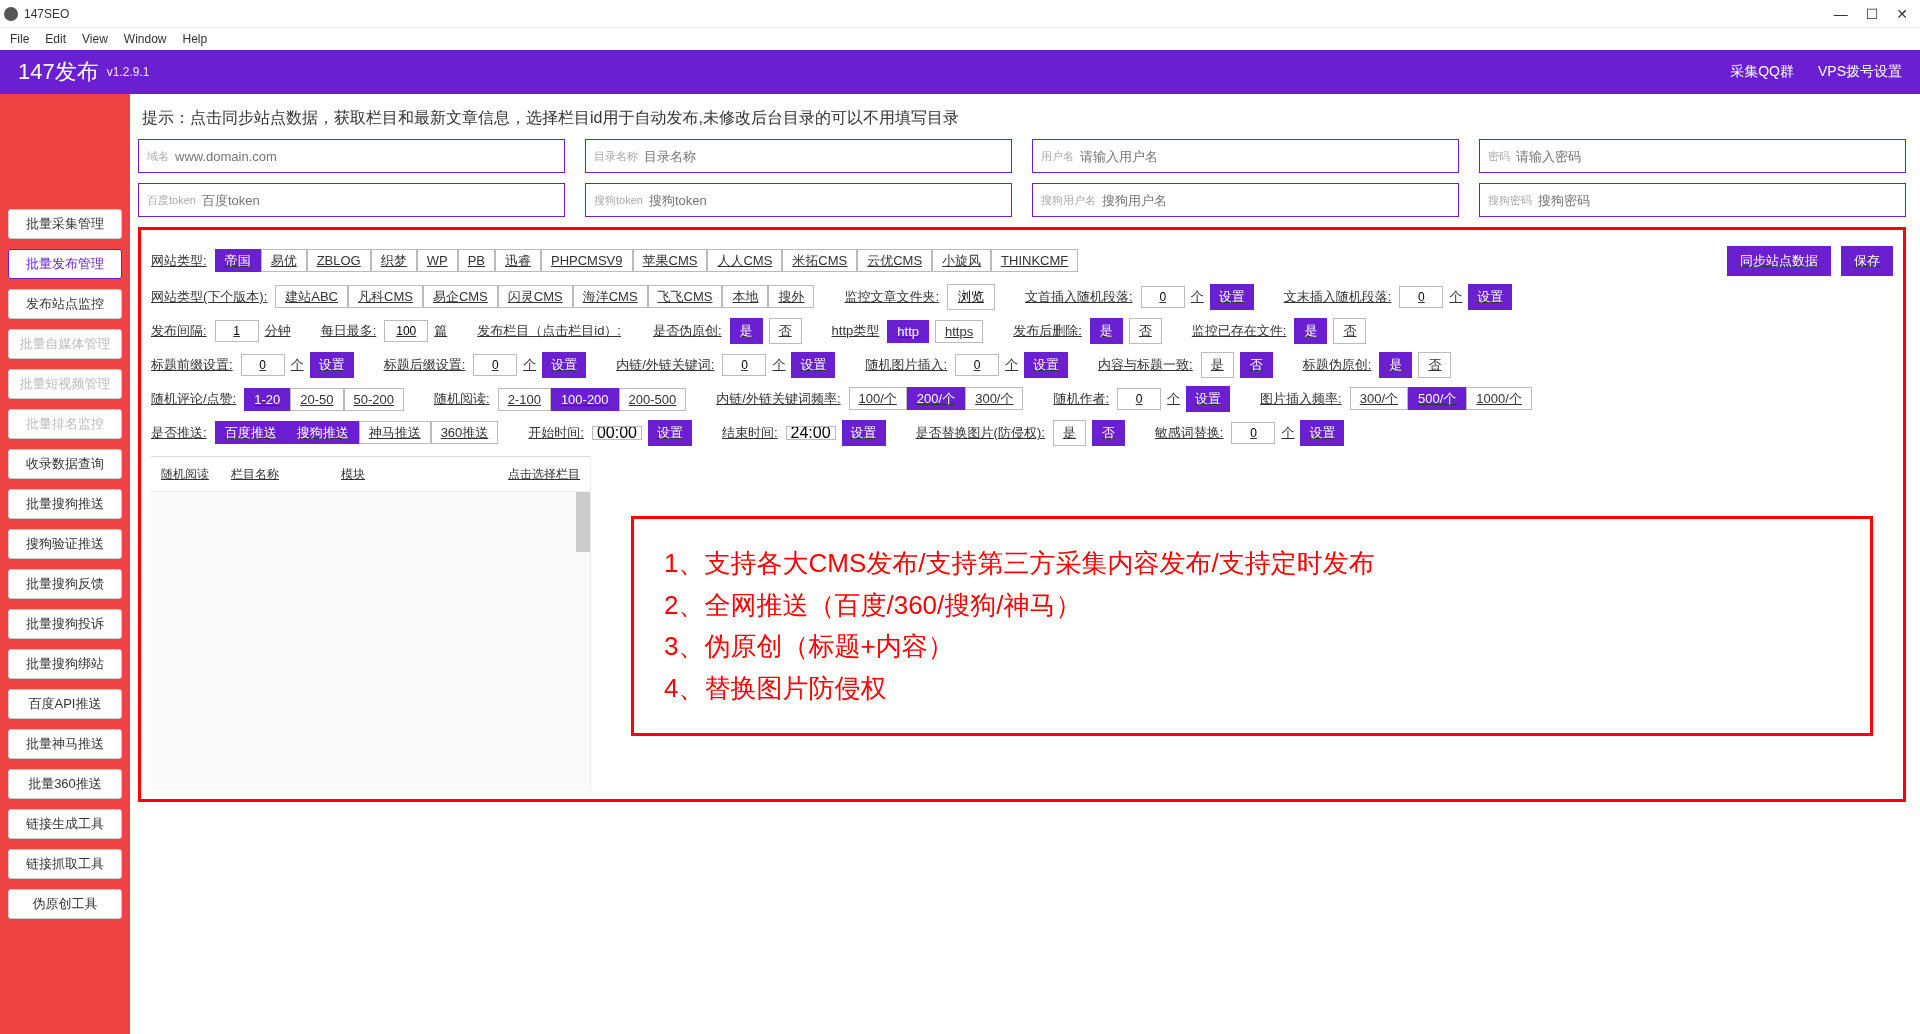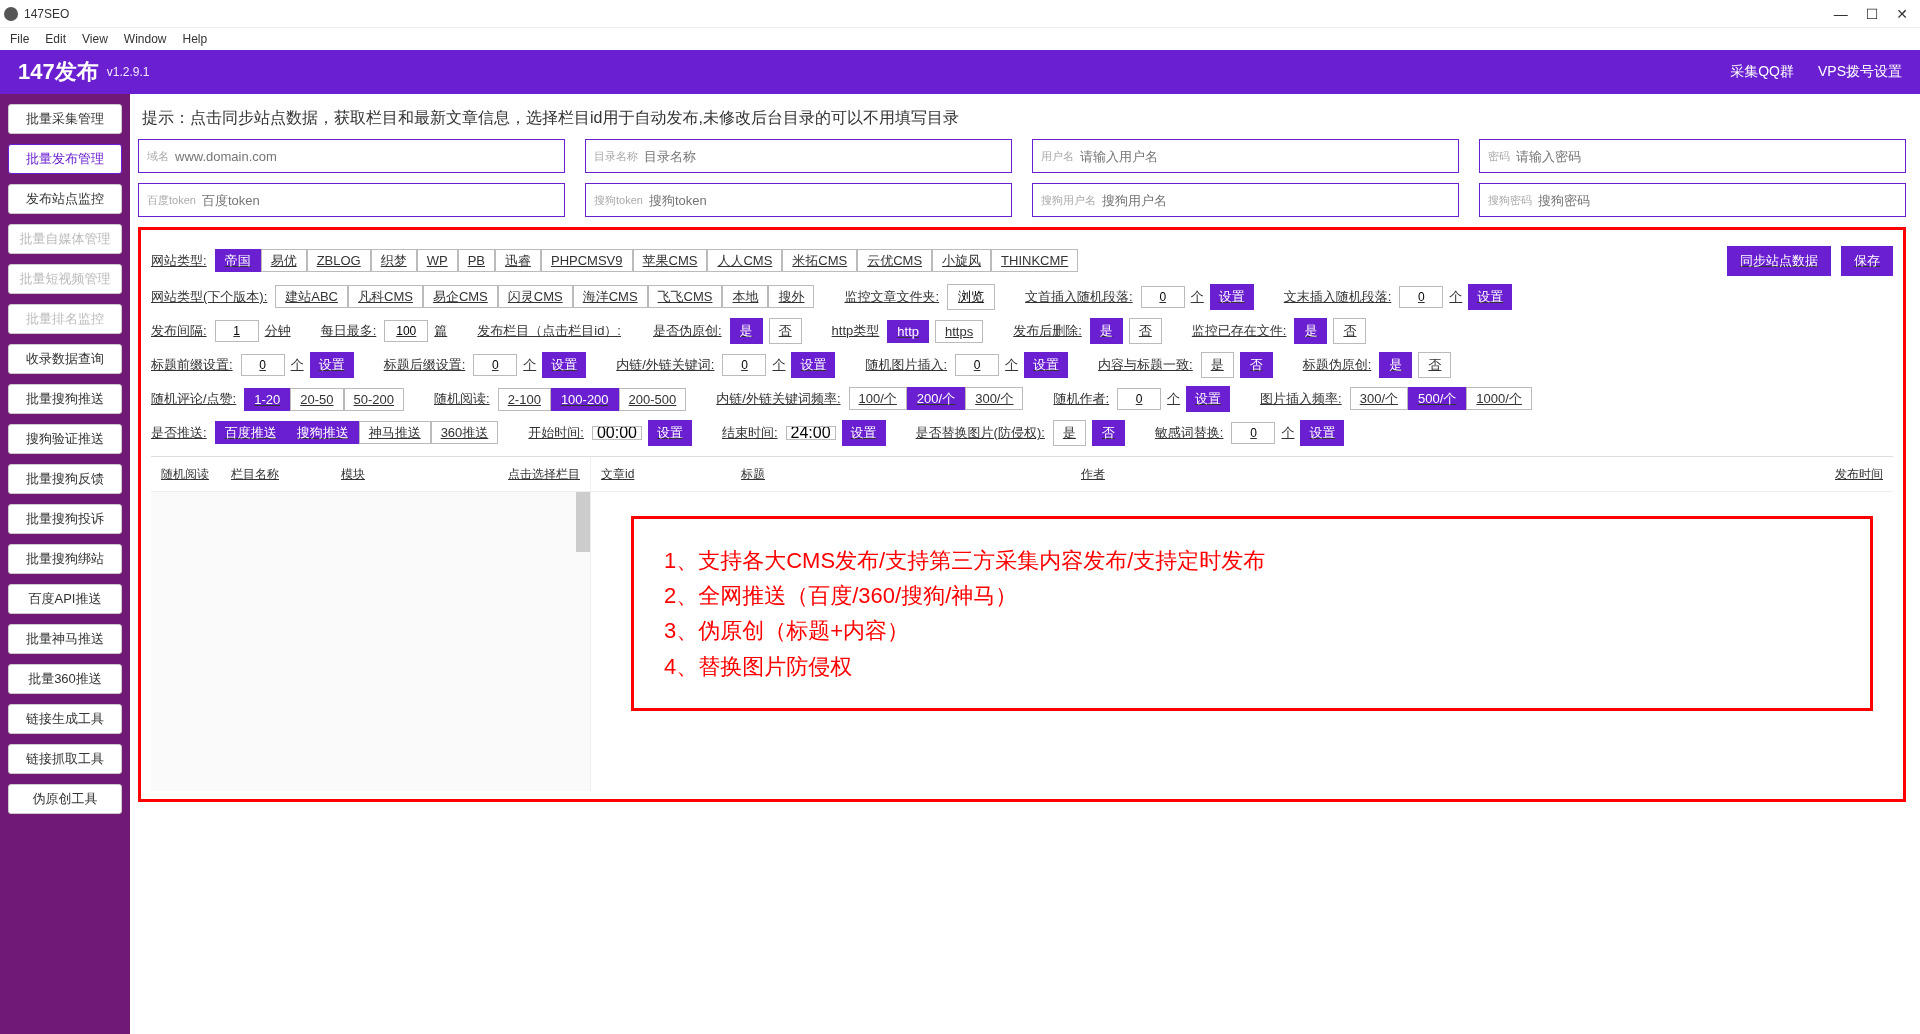--- a/index.html
+++ b/index.html
@@ -5,26 +5,26 @@
 * { margin: 0; padding: 0; box-sizing: border-box; font-family: "Microsoft YaHei", Arial, sans-serif; }
 body { background: #fff; font-size: 12px; color: #333; overflow: hidden; }
 .titlebar { height: 28px; display: flex; align-items: center; padding: 0 4px; background: #fff; border-bottom: 1px solid #eee; }
 .titlebar .app-icon { width: 14px; height: 14px; border-radius: 50%; background: #555; margin-right: 6px; }
 .titlebar .app-title { font-size: 12px; flex: 1; }
 .win-btns { display: flex; gap: 18px; padding-right: 8px; font-size: 14px; }
 .win-btns span { cursor: pointer; }
 .menubar { height: 22px; display: flex; align-items: center; gap: 4px; padding: 0 4px; font-size: 12px; background: #fff; }
 .menubar span { padding: 2px 6px; cursor: pointer; }
 .header { background: #6a1fd0; color: #fff; height: 44px; display: flex; align-items: center; padding: 0 18px; }
-.header .brand { font-size: 22px; font-weight: 700; }
+.header .brand { font-size: 22px; font-weight: 400; }
 .header .ver { font-size: 12px; margin-left: 8px; opacity: .9; }
 .header .spacer { flex: 1; }
 .header .hlink { color: #fff; margin-left: 24px; font-size: 14px; cursor: pointer; }
 .layout { display: flex; height: calc(100vh - 94px); }
-.sidebar { width: 130px; padding: 10px 8px; display: flex; flex-direction: column; gap: 10px; background: #701a75; }
+.sidebar { width: 130px; padding: 10px 8px; display: flex; flex-direction: column; gap: 10px; background: #ef4444; justify-content: center; }
 .side-btn { border: 1px solid #ccc; border-radius: 3px; background: #fff; height: 30px; display: flex; align-items: center; justify-content: center; font-size: 13px; cursor: pointer; }
 .side-btn.active { color: #6a1fd0; border-color: #6a1fd0; }
 .side-btn.disabled { color: #bbb; }
 .main { flex: 1; padding: 8px 14px 8px 8px; overflow: hidden; }
 .tip { font-size: 16px; margin: 6px 0 10px 4px; }
 .input-row { display: flex; gap: 20px; margin-bottom: 10px; }
 .input-box { flex: 1; border: 1px solid #6a1fd0; height: 34px; display: flex; align-items: center; padding: 0 8px; }
 .input-box .lbl { color: #aaa; font-size: 11px; margin-right: 6px; white-space: nowrap; }
 .input-box input { border: none; outline: none; flex: 1; font-size: 13px; }
 .red-box { border: 3px solid #f00; padding: 8px 10px; text-decoration: underline; }
@@ -40,21 +40,21 @@
 .tables { display: flex; gap: 0; margin-top: 10px; position: relative; }
 .tbl { border-top: 1px solid #ddd; }
 .tbl.left { width: 440px; border-right: 1px solid #eee; }
 .tbl.right { flex: 1; }
 .thead { display: flex; height: 34px; align-items: center; font-size: 12px; color: #333; }
 .th { padding: 0 10px; }
 .tbody { height: 300px; position: relative; border-top: 1px solid #eee; }
 .tbl.left .tbody { background: #fafafa; }
 .scroll-thumb { position: absolute; right: 0; top: 0; width: 14px; height: 60px; background: #ccc; }
 .feature-list { position: absolute; left: 480px; top: 60px; right: 20px; border: 3px solid #f00; padding: 24px 30px; }
-.feature-list div { color: #f00; font-size: 22px; line-height: 1.6; }
+.feature-list div { color: #f00; font-size: 26px; line-height: 1.6; }
 .top-right { margin-left: auto; display: flex; gap: 10px; }
 </style>
 </head>
 <body>
 
 <div class="titlebar">
   <div class="app-icon"></div>
   <div class="app-title">147SEO</div>
   <div class="win-btns">
     <span>—</span>
@@ -274,29 +274,20 @@
           <div class="thead">
             <div class="th" style="width:70px">随机阅读</div>
             <div class="th" style="width:110px">栏目名称</div>
             <div class="th" style="width:120px">模块</div>
             <div class="th" style="flex:1;text-align:right">点击选择栏目</div>
           </div>
           <div class="tbody">
             <div class="scroll-thumb"></div>
           </div>
         </div>
-        <div class="tbl right">
-          <div class="thead">
-            <div class="th" style="width:140px">文章id</div>
-            <div class="th" style="width:340px">标题</div>
-            <div class="th" style="width:300px">作者</div>
-            <div class="th" style="flex:1;text-align:right">发布时间</div>
-          </div>
-          <div class="tbody"></div>
-        </div>
         <div class="feature-list" id="features">
             <div>1、支持各大CMS发布/支持第三方采集内容发布/支持定时发布</div>
             <div>2、全网推送（百度/360/搜狗/神马）</div>
             <div>3、伪原创（标题+内容）</div>
             <div>4、替换图片防侵权</div>
           </div>
       </div>
     </div>
   </div>
 </div>

